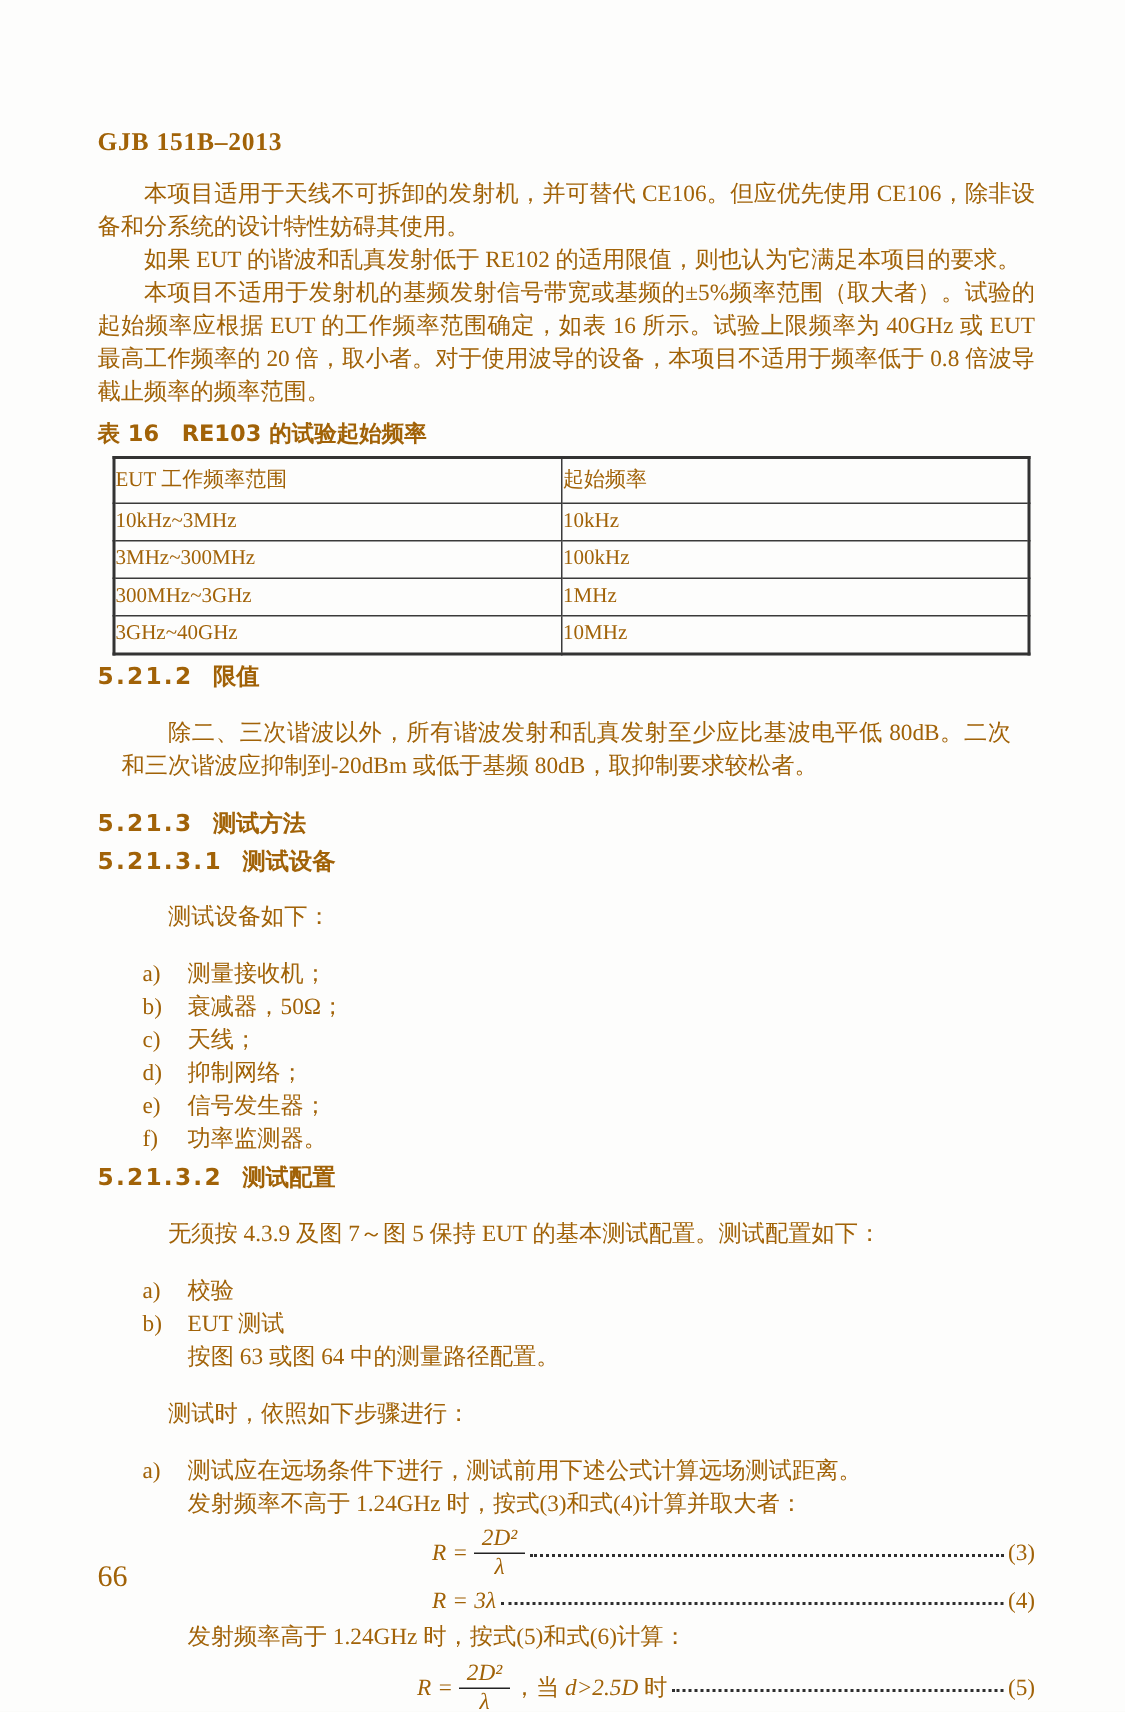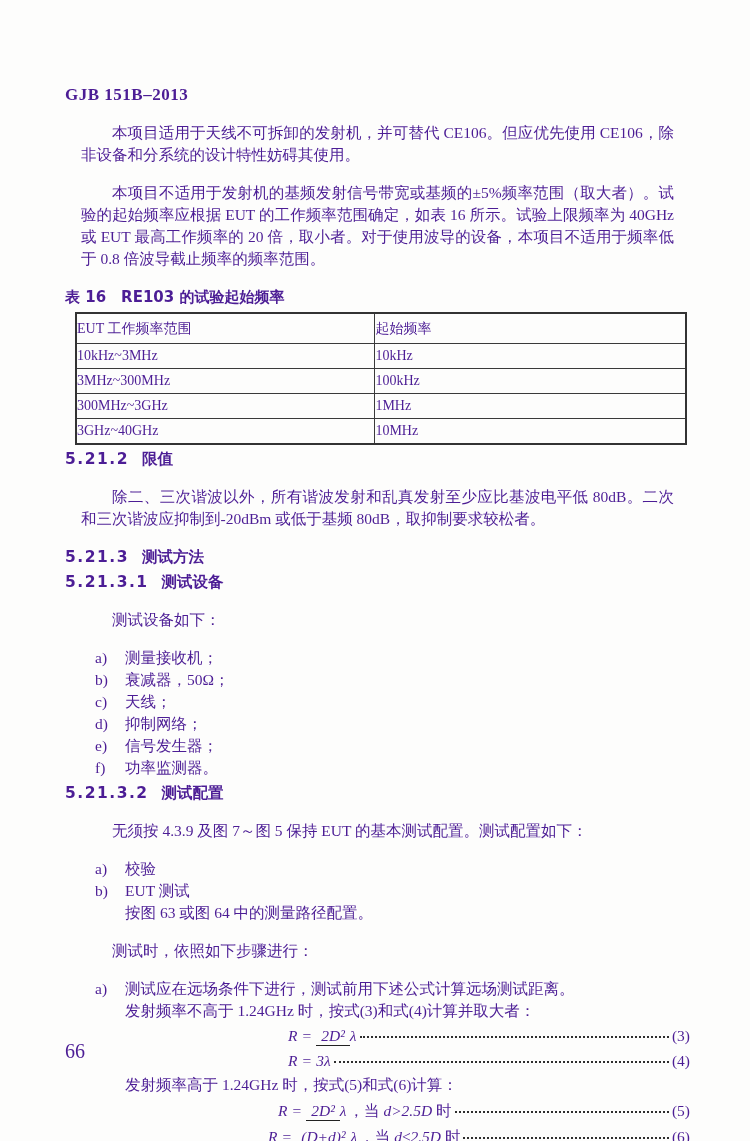--- a/index.html
+++ b/index.html
@@ -3,31 +3,31 @@
 <meta charset="utf-8">
 <style>
   html,body{margin:0;padding:0;}
   body{
     width:750px;height:1141px;
     background:#f4f4f2;
     font-family:"Liberation Serif","DejaVu Serif",serif;
   }
   .page{
     position:relative;width:750px;height:1141px;
-    background:#fdfdfc;color:#4c1d95;overflow:hidden;
+    background:#fdfdfc;color:#a16207;overflow:hidden;
   }
   .content{
     padding:84px 60px 0 65px;
     font-size:15.5px;line-height:22px;
   }
   .doc-header{
     font-weight:bold;font-size:17px;letter-spacing:.5px;
     margin:0 0 13px 0;font-family:"Liberation Serif","DejaVu Serif",serif;
   }
-  .para{margin:16px;text-indent:2em;text-align:justify;}
+  .para{margin:0;text-indent:2em;text-align:justify;}
   .table-caption{
     text-align:left;font-weight:bold;
     font-family:"DejaVu Sans","Liberation Sans",sans-serif;
     font-size:15px;margin:5px 0 4px 0;
   }
   table.t16{
     border-collapse:collapse;width:612px;margin-left:10px;
     font-size:14px;table-layout:fixed;
   }
   table.t16 th,table.t16 td{
@@ -48,21 +48,21 @@
   .li .letter{width:30px;flex:0 0 30px;}
   .li .text{flex:1;}
   .subline{margin-left:60px;}
   .formula-row{display:flex;align-items:center;}
   .f-pad3{margin:3px 0 3px 223px;}
   .f-pad4{margin:2px 0 2px 223px;}
   .f-pad5{margin:4px 0 4px 213px;}
   .f-pad6{margin:4px 0 4px 203px;}
   .mvar{font-style:italic;}
   .meq{margin:0 5px;}
-  .frac{display:inline-flex;flex-direction:row;align-items:center;line-height:18px;}
+  .frac{display:inline-flex;flex-direction:column;align-items:center;line-height:18px;}
   .frac .fnum{padding:0 5px;border-bottom:1.3px solid #222;font-style:italic;}
   .frac .fden{font-style:italic;}
   .cond{margin-left:2px;}
   .dots{
     flex:1;height:0;border-top:2.4px dotted #2e2e2e;
     margin:0 3px;align-self:center;position:relative;top:1px;
   }
   .flabel{flex:0 0 auto;}
   .page-number{
     position:absolute;left:65px;top:1040px;font-size:20px;
@@ -70,20 +70,21 @@
 </style>
 </head>
 <body>
 
 <div class="page">
   <div class="content">
 
     <div class="doc-header">GJB 151B–2013</div>
 
     <p class="para">本项目适用于天线不可拆卸的发射机，并可替代 CE106。但应优先使用 CE106，除非设备和分系统的设计特性妨碍其使用。</p>
+    <p class="para">如果 EUT 的谐波和乱真发射低于 RE102 的适用限值，则也认为它满足本项目的要求。</p>
     <p class="para">本项目不适用于发射机的基频发射信号带宽或基频的±5%频率范围（取大者）。试验的起始频率应根据 EUT 的工作频率范围确定，如表 16 所示。试验上限频率为 40GHz 或 EUT 最高工作频率的 20 倍，取小者。对于使用波导的设备，本项目不适用于频率低于 0.8 倍波导截止频率的频率范围。</p>
 
     <div class="table-caption">表 16　RE103 的试验起始频率</div>
 
     <table class="t16">
       <colgroup>
           <col class="c1">
           <col>
         </colgroup>
       <thead>

